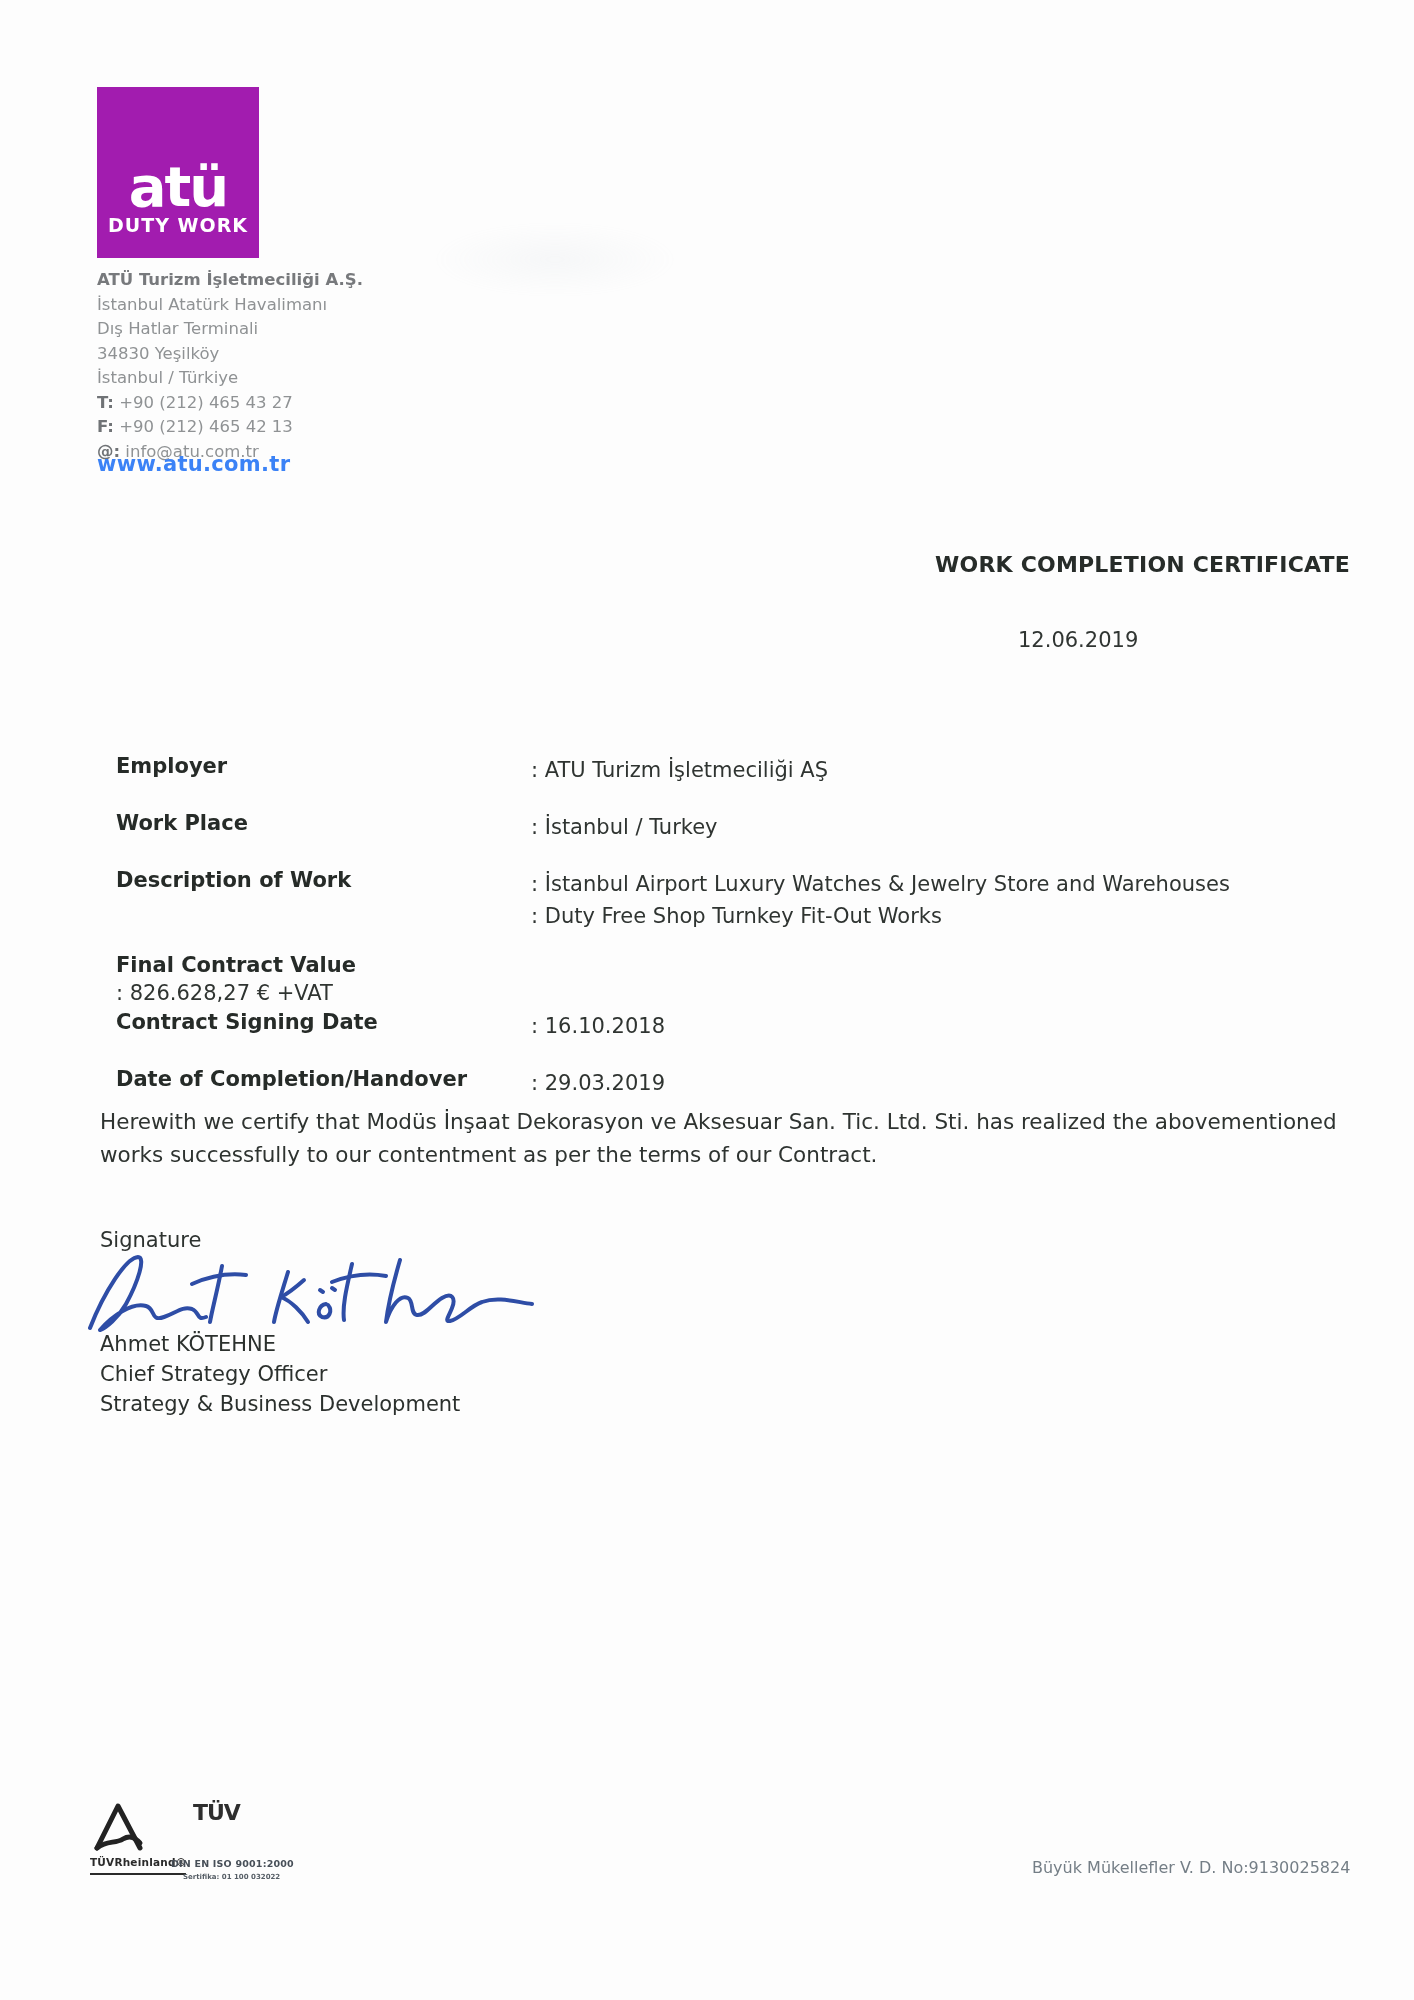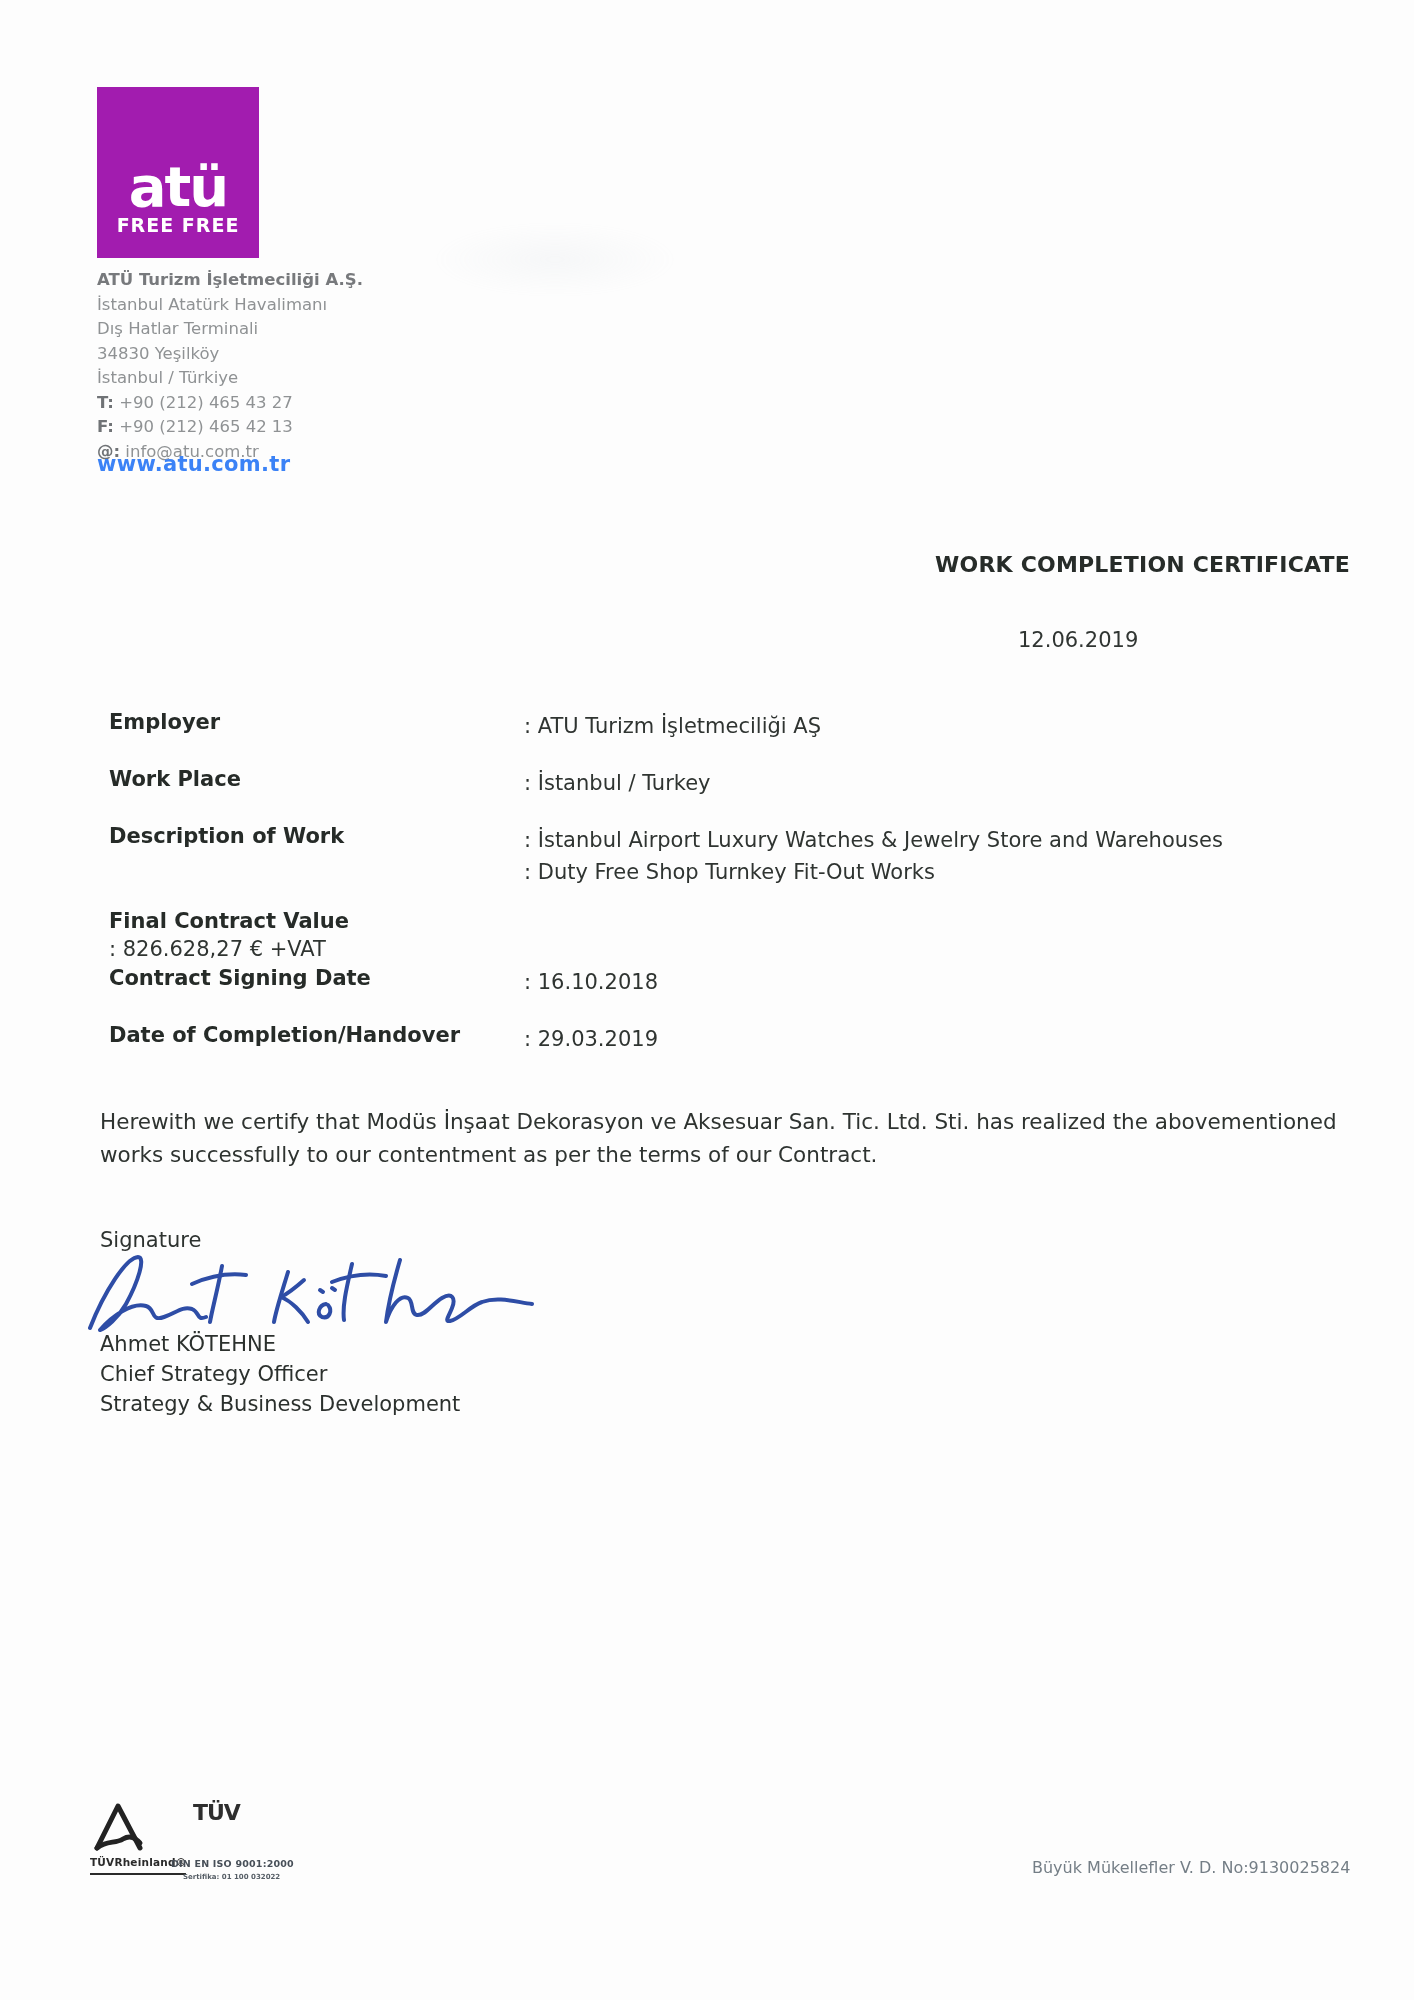--- a/index.html
+++ b/index.html
@@ -38,21 +38,21 @@
     opacity:0.10; filter:blur(3px);
   }
   
   .doc-title {
     position:absolute; left:0; top:552px; width:1350px; text-align:right;
     font-weight:bold; font-size:22px; color:#272c29; letter-spacing:0.2px;
   }
   .doc-date { position:absolute; left:1018px; top:628px; font-size:21px; color:#30353($) }
   .doc-date { color:#303532; }
   .fields { position:absolute; left:100px; top:710px; width:1260px; }
-  .field-row { position:absolute; left:9px; display:flex; }
+  .field-row { position:absolute; left:16px; display:flex;margin-top:44px; }
   .field-label { width:415px; font-weight:bold; font-size:21px; color:#262b28; flex:none; }
   .field-values { font-size:21px; color:#2f3431; }
   .field-value-line { line-height:32px; }
   .row-0 { top:0px; }
   .row-1 { top:57px; }
   .row-2 { top:114px; }
   .row-3 { top:199px;flex-direction:column; }
   .row-4 { top:256px; }
   .row-5 { top:313px; }
   .cert-par {
@@ -89,21 +89,21 @@
 </style>
 </head>
 <body>
 
 <div class="page">
 
   <div class="scan-artifact"></div>
 
   <div class="logo-box">
     <div class="logo-brand">atü</div>
-    <div class="logo-tagline">FREE FREE</div>
+    <div class="logo-tagline">DUTY WORK</div>
   </div>
 
   <div class="letterhead">
     <div class="lh-line lh-company">ATÜ Turizm İşletmeciliği A.Ş.</div>
     <div class="lh-line">İstanbul Atatürk Havalimanı</div>
     <div class="lh-line">Dış Hatlar Terminali</div>
     <div class="lh-line">34830 Yeşilköy</div>
     <div class="lh-line">İstanbul / Türkiye</div>
     <div class="lh-line"><span class="lh-prefix">T:</span><span> +90 (212) 465 43 27</span></div>
     <div class="lh-line"><span class="lh-prefix">F:</span><span> +90 (212) 465 42 13</span></div>

